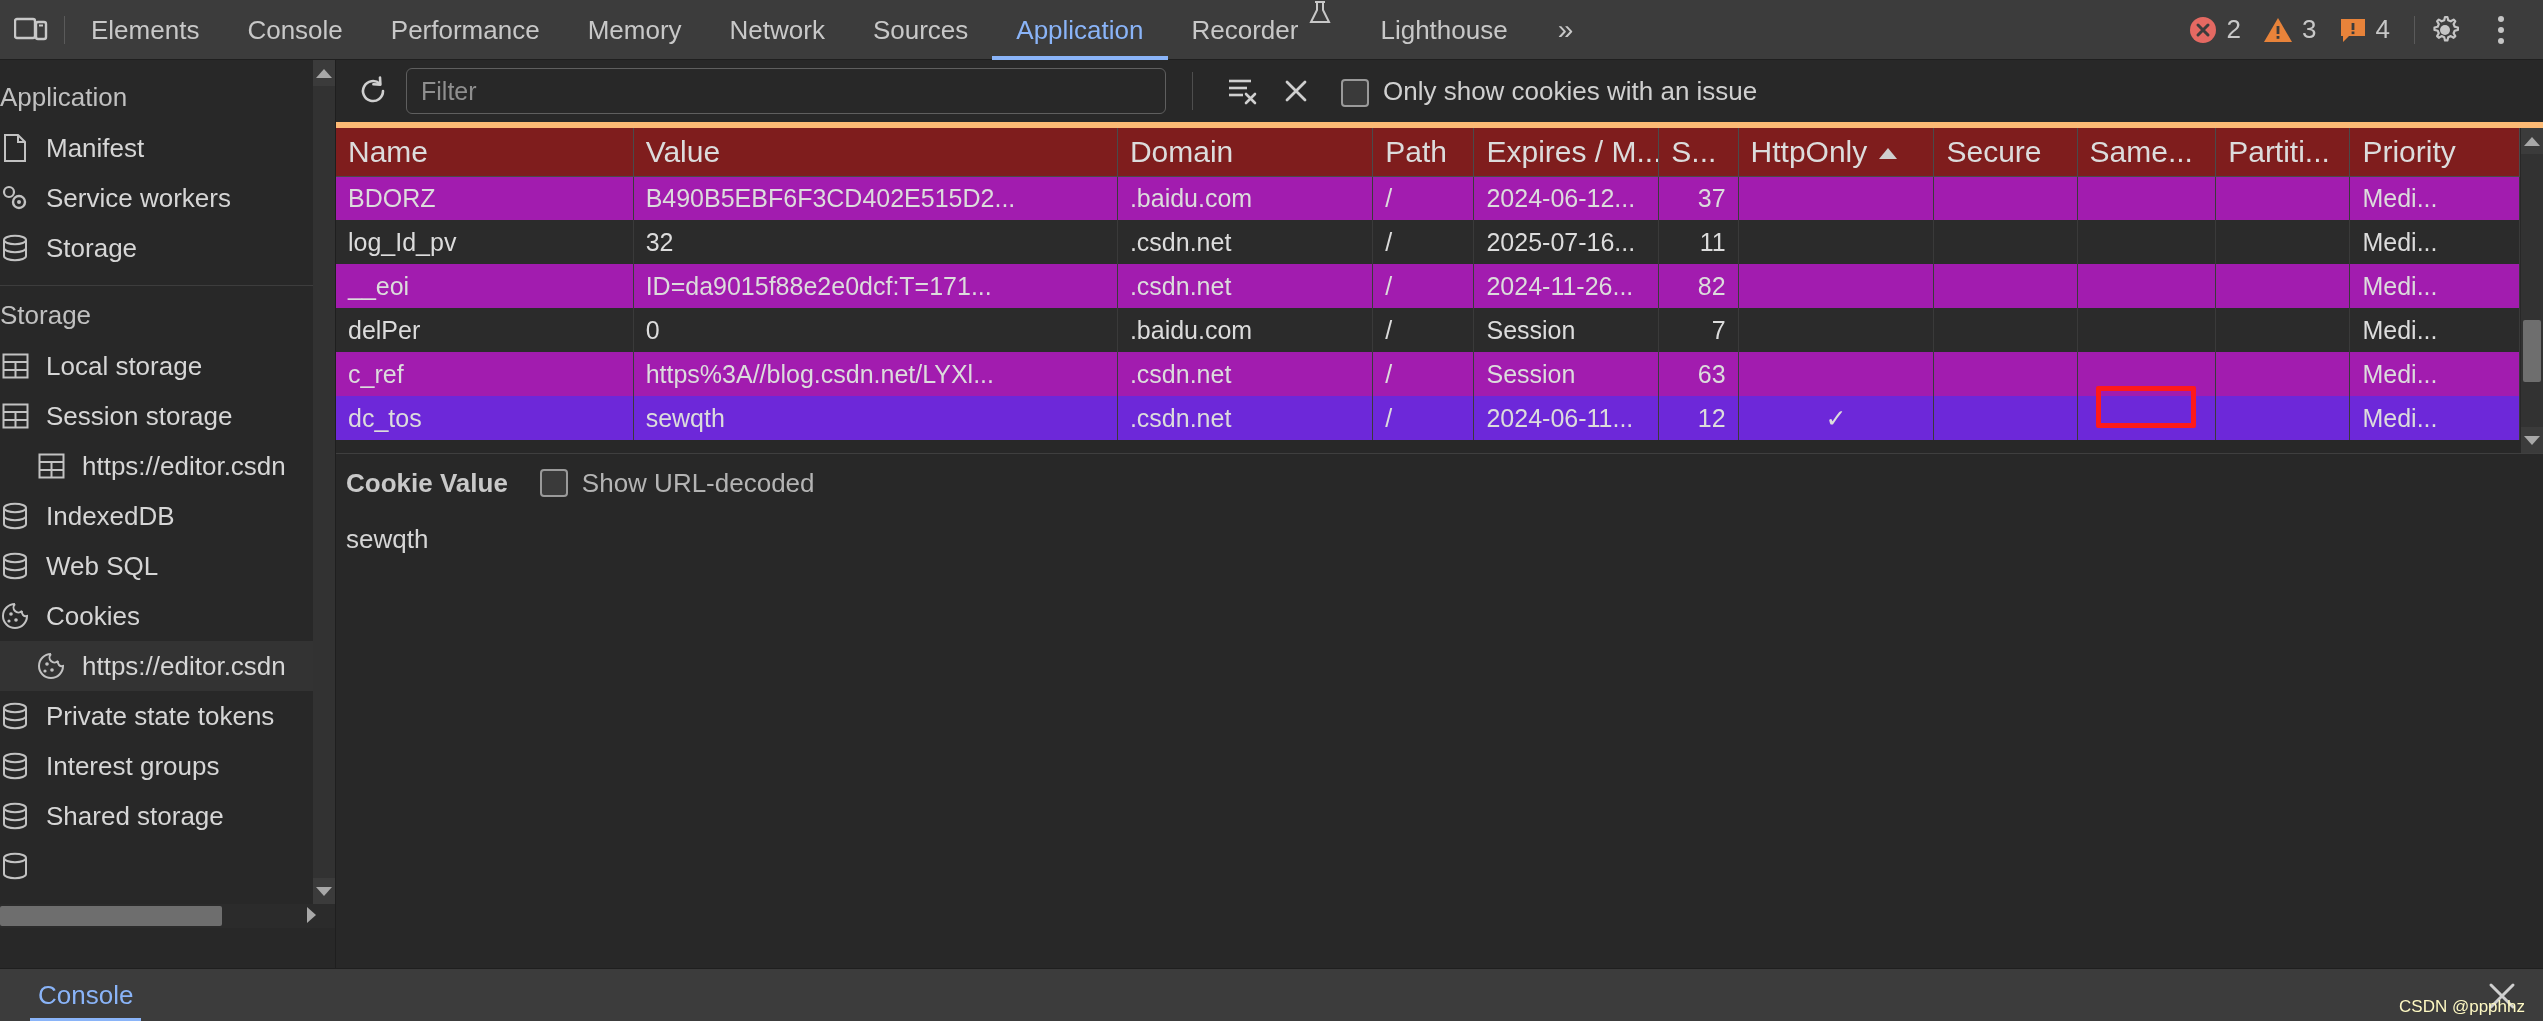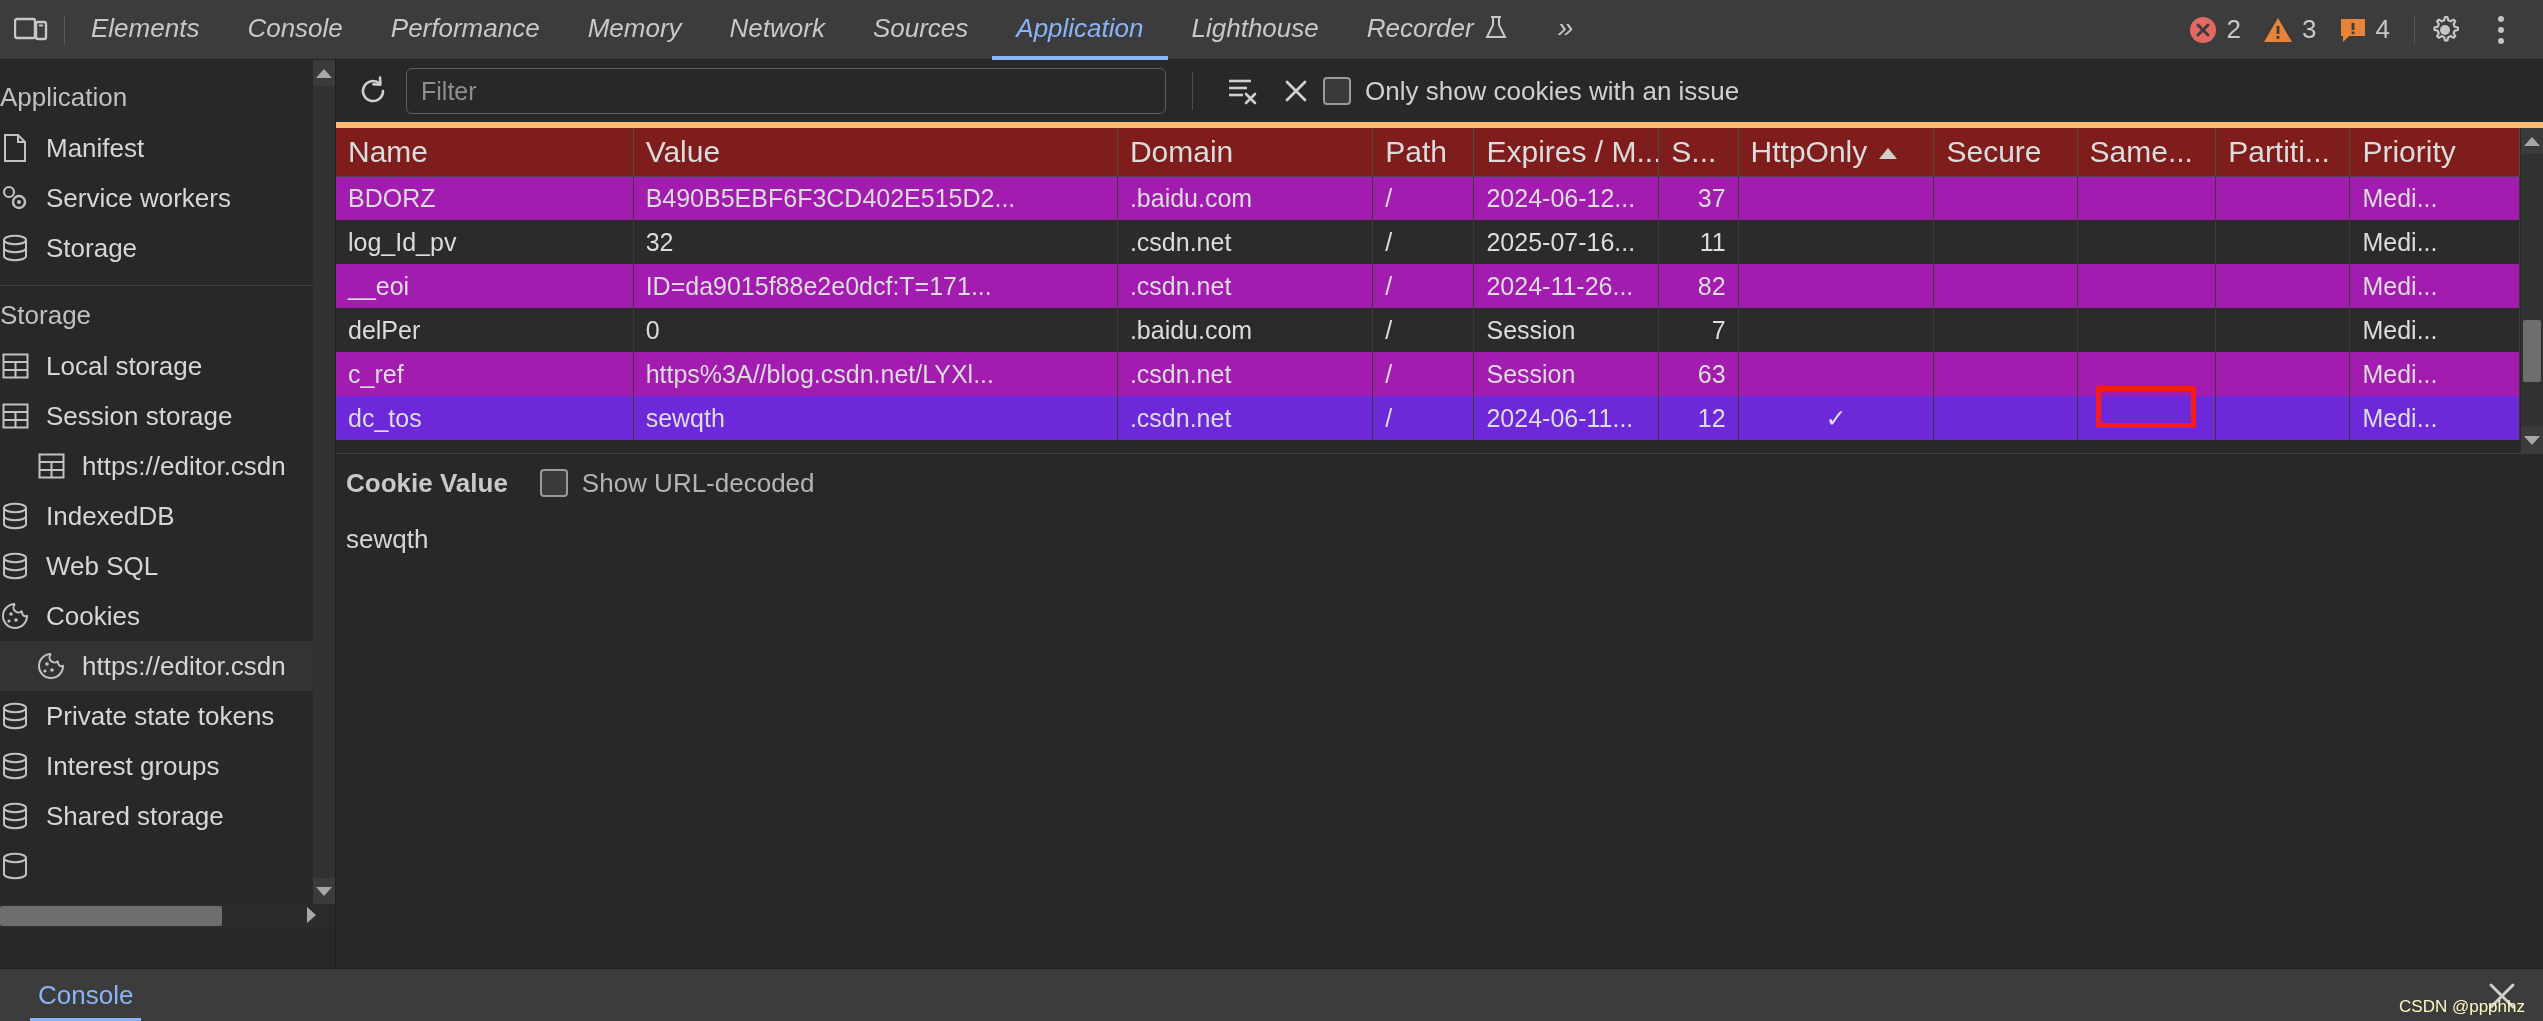--- a/index.html
+++ b/index.html
@@ -23,26 +23,25 @@
     display: flex; align-items: center; justify-content: center;
     flex: 0 0 auto;
   }
   .device-icon { display:block; }
   .tb-sep {
     width: 1px; height: 28px; background: #5a5a5a; flex: 0 0 auto;
     margin: 0 2px;
   }
   .tabs { display: flex; align-items: stretch; height: 60px; }
   .tab {
-    display: flex; align-items: center; gap: 10px;
+    display: flex; gap: 10px;
     padding: 0 24px; height: 60px;
     color: #c8c8c8; font-size: 26px; line-height: 60px;
     white-space: nowrap;
     border-bottom: 4px solid transparent;
-    font-style: italic;
   }
   .tab.active { color: #8ab4f8; border-bottom-color: #8ab4f8; }
   .tab-more { font-size: 28px; color: #c8c8c8; padding: 0 26px; }
   .tabbar-right {
     margin-left: auto; display: flex; align-items: center;
     gap: 0; padding-right: 14px; height: 60px;
   }
   .issue-group { display: flex; align-items: center; gap: 9px; margin-right: 22px; }
   .issue-num { color: #c8c8c8; font-size: 26px; }
   .gear-btn, .kebab-btn {
@@ -127,21 +126,21 @@
     background: #282828;
     display: flex; align-items: center; padding: 0 14px;
   }
   .filter-text { color: #8f8f8f; font-size: 25px; }
   .tb-sep2 { width: 1px; height: 38px; background: #4e4e4e; margin: 0 22px 0 26px; }
   .chk-box {
     width: 28px; height: 28px; border: 2px solid #9a9a9a; border-radius: 4px;
     background: #3a3a3a; flex: 0 0 28px;
   }
   .chk-label { color: #d0d0d0; font-size: 26px; margin-left: 14px; white-space: nowrap; }
-  .chk-wrap { display: flex; align-items: center; }
+  .chk-wrap { display: flex; align-items: flex-end; margin-left: 18px; }
 
   
   .grid-wrap { position: relative; height: 325px; }
   table.grid { border-collapse: collapse; width: 2184px; table-layout: fixed; }
   table.grid th {
     background: #7f1d1d; color: #dcdcdc; font-size: 30px; font-weight: normal;
     text-align: left; height: 48px; padding: 0 12px;
     border-right: 1px solid #4a4a4a; border-bottom: 1px solid #4a4a4a;
     white-space: nowrap; overflow: hidden;
   }
@@ -228,29 +227,29 @@
     <div class="tab">
         <span>Network</span>
       </div>
     <div class="tab">
         <span>Sources</span>
       </div>
     <div class="tab active">
         <span>Application</span>
       </div>
     <div class="tab">
-        <span>Lighthouse</span>
-      </div>
-    <div class="tab">
       <span>Recorder</span>
       <svg width="24" height="26" viewBox="0 0 24 26">
         <path d="M9 2 L9 10 L3 22 L21 22 L15 10 L15 2 Z" fill="none" stroke="#c8c8c8" stroke-width="2"></path>
         <line x1="7" y1="2" x2="17" y2="2" stroke="#c8c8c8" stroke-width="2"></line>
       </svg>
     </div>
+    <div class="tab">
+        <span>Lighthouse</span>
+      </div>
     <div class="tab tab-more">
         <span>»</span>
       </div>
   </div>
 
   <div class="tabbar-right">
     <div class="issue-group">
       <svg width="30" height="30" viewBox="0 0 30 30">
         <circle cx="15" cy="15" r="13" fill="#e46962"></circle>
         <path d="M10 10 L20 20 M20 10 L10 20" stroke="#3c3c3c" stroke-width="3" stroke-linecap="round"></path>

